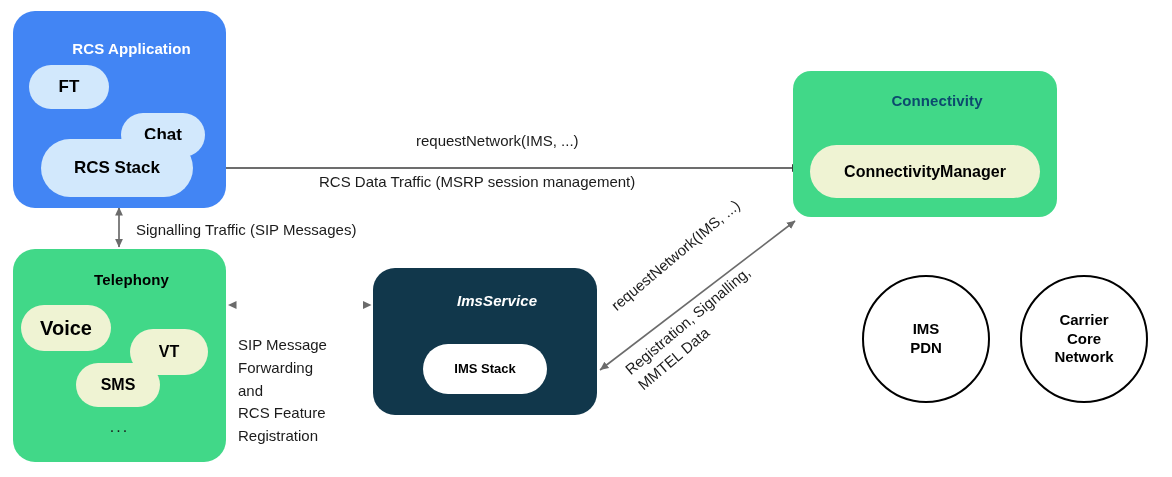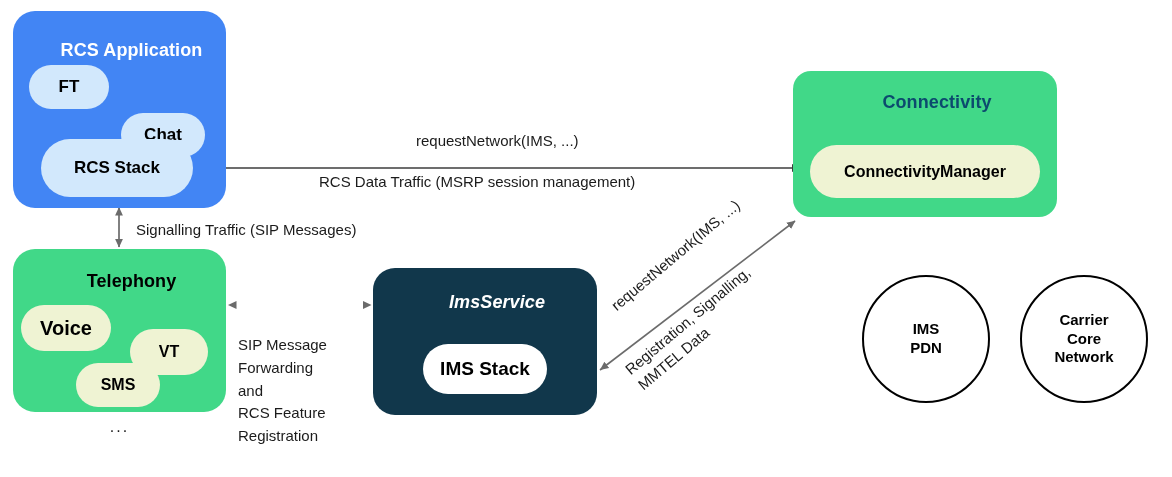--- a/index.html
+++ b/index.html
@@ -22,34 +22,34 @@
   .box {
     position: absolute;
     box-sizing: border-box;
   }
   .box-title {
     position: absolute;
     left: 0;
     right: 0;
     text-align: center;
     font-weight: bold;
-    font-size: 18px;
+    font-size: 15px;
     letter-spacing: 0.1px;
     padding-left: 24px;
   }
 
   .box-rcs {
     left: 13px; top: 11px; width: 213px; height: 197px;
     background: #4285f4;
     border-radius: 22px;
   }
   .box-rcs .box-title { top: 29px; color: #ffffff; }
 
   .box-telephony {
-    left: 13px; top: 249px; width: 213px; height: 163px;
+    left: 13px; top: 249px; width: 213px; height: 213px;
     background: #41d888;
     border-radius: 22px;
   }
   .box-telephony .box-title { top: 22px; color: #000000; }
 
   .box-ims {
     left: 373px; top: 268px; width: 224px; height: 147px;
     background: #11374b;
     border-radius: 22px;
     font-style: italic;
@@ -89,21 +89,21 @@
   .telephony-ellipsis {
     position: absolute;
     left: 13px; width: 213px;
     top: 418px;
     text-align: center;
     font-size: 16px;
     color: #1b1b1b;
     letter-spacing: 2px;
   }
 
-  .p-imsstack { left: 423px; top: 344px; width: 124px; height: 50px; font-size: 19px; }
+  .p-imsstack { left: 423px; top: 344px; width: 124px; height: 50px; font-size: 13px; }
   .p-cm { left: 810px; top: 145px; width: 230px; height: 53px; font-size: 16px; }
 
   
   .circle {
     position: absolute;
     box-sizing: border-box;
     border: 2.5px solid #000000;
     border-radius: 50%;
     background: #ffffff;
     display: flex;

